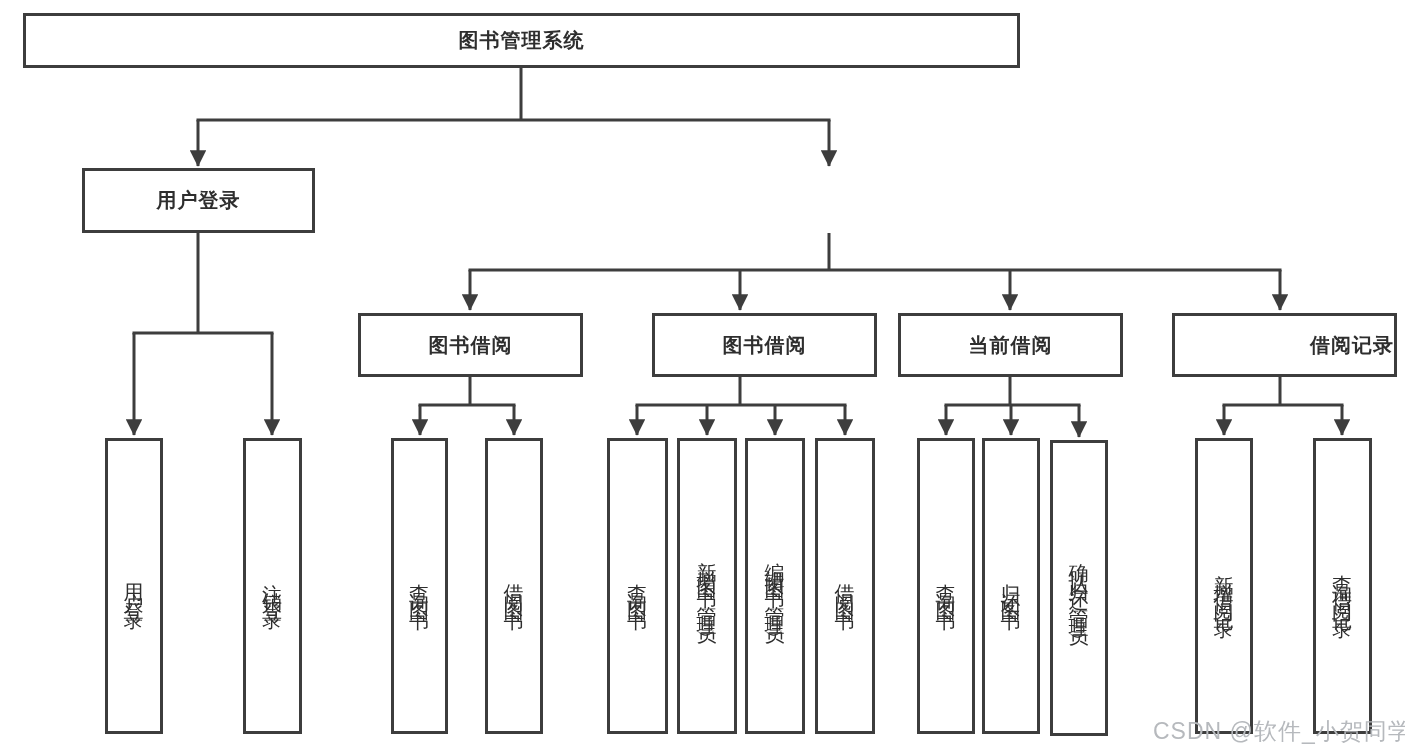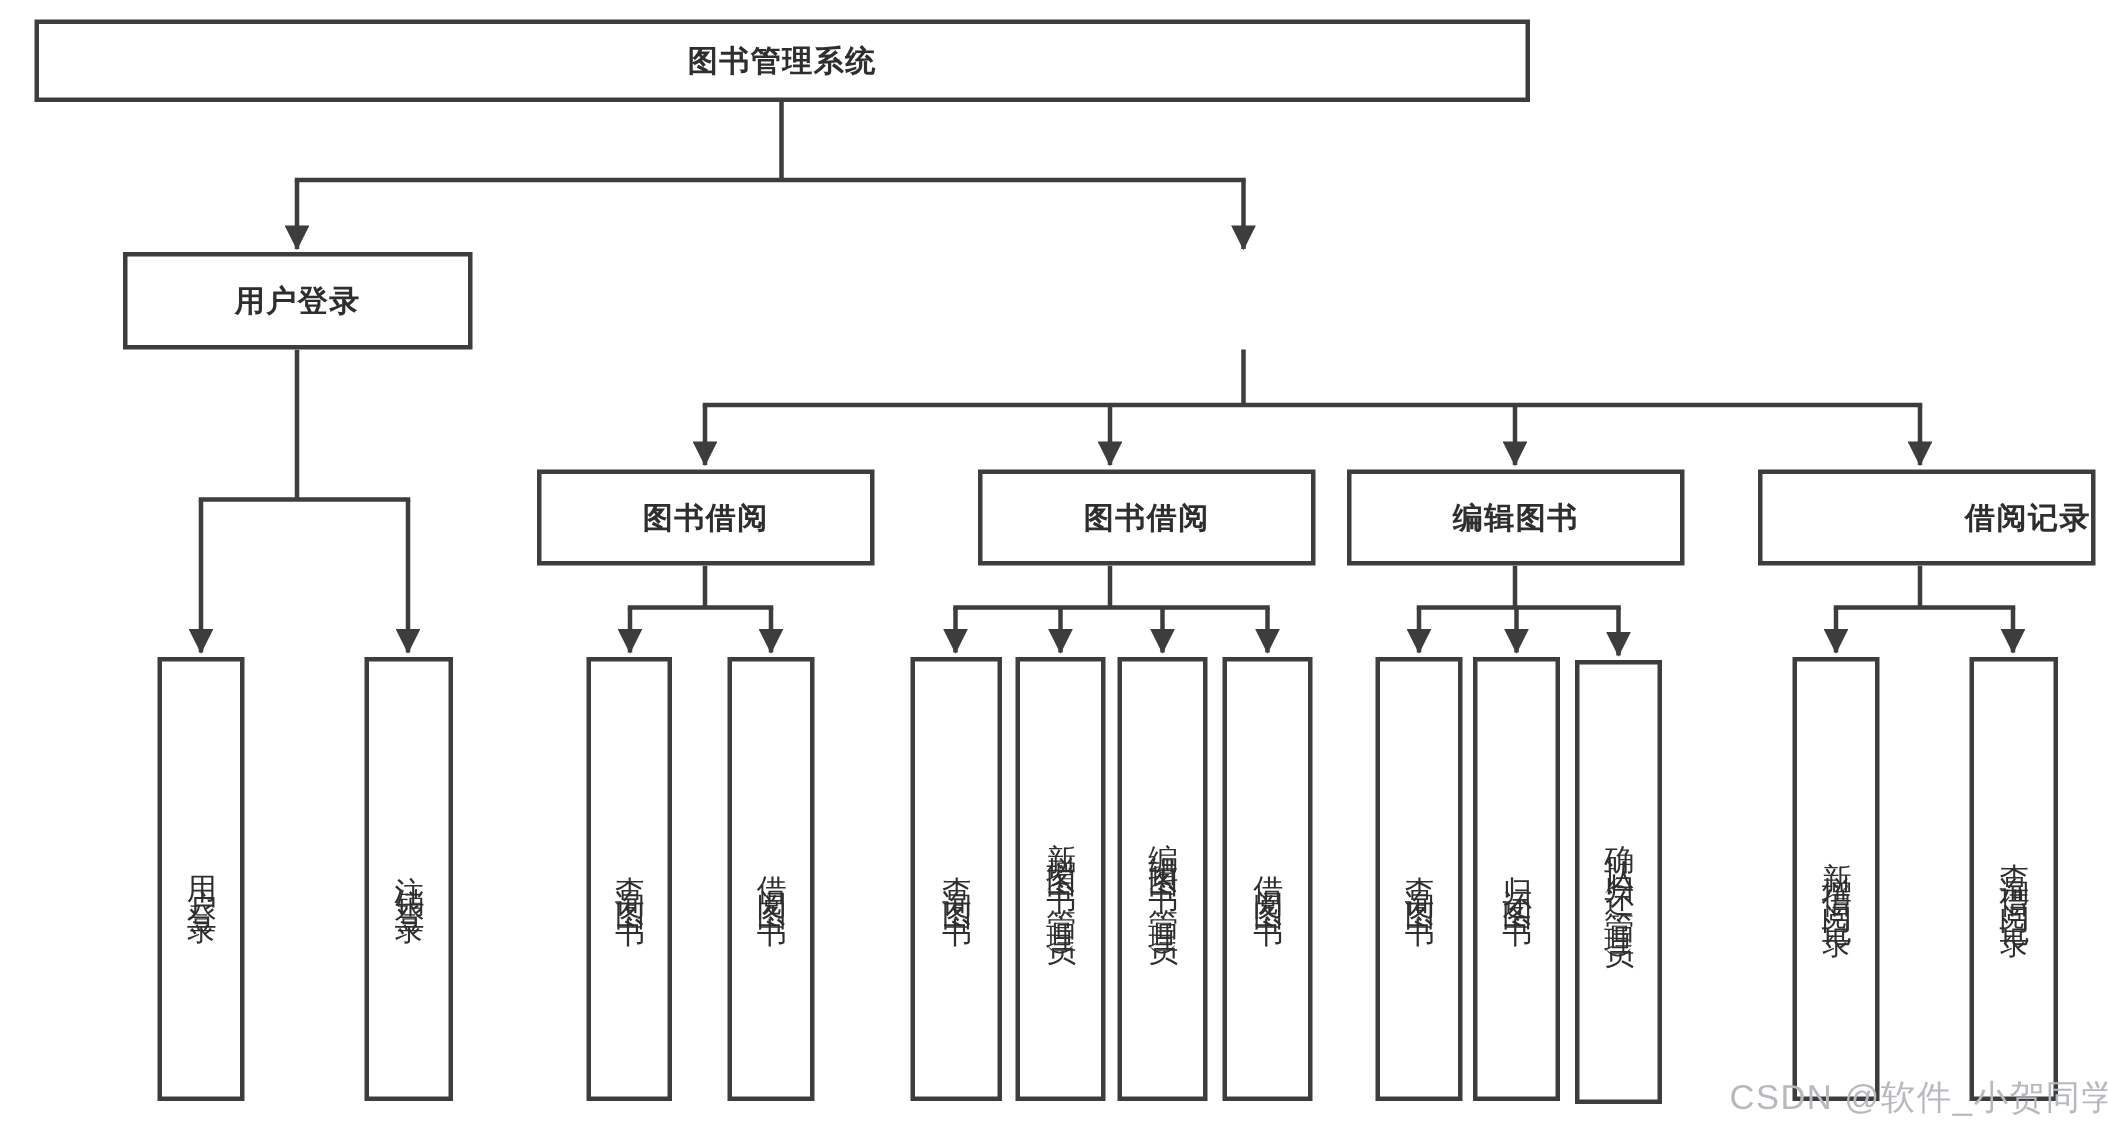--- a/index.html
+++ b/index.html
@@ -130,21 +130,21 @@
     <span class="hlabel">用户登录</span>
   </div>
 
   <div class="box" id="n-newbook">
     <span class="hlabel">图书借阅</span>
   </div>
   <div class="box" id="n-borrowing">
     <span class="hlabel">图书借阅</span>
   </div>
   <div class="box" id="n-current">
-    <span class="hlabel">编辑图书</span>
+    <span class="hlabel">当前借阅</span>
   </div>
   <div class="box" id="n-records">
     <span class="hlabel">借阅记录</span>
   </div>
 
   <div class="box tall" id="v-user-login">
     <span class="vtext">用户登录</span>
   </div>
   <div class="box tall" id="v-logout">
     <span class="vtext">注销登录</span>

